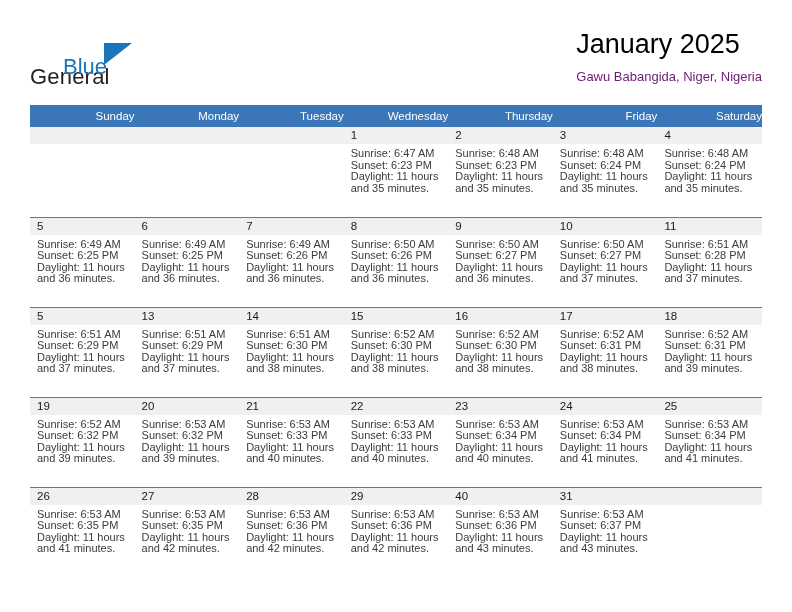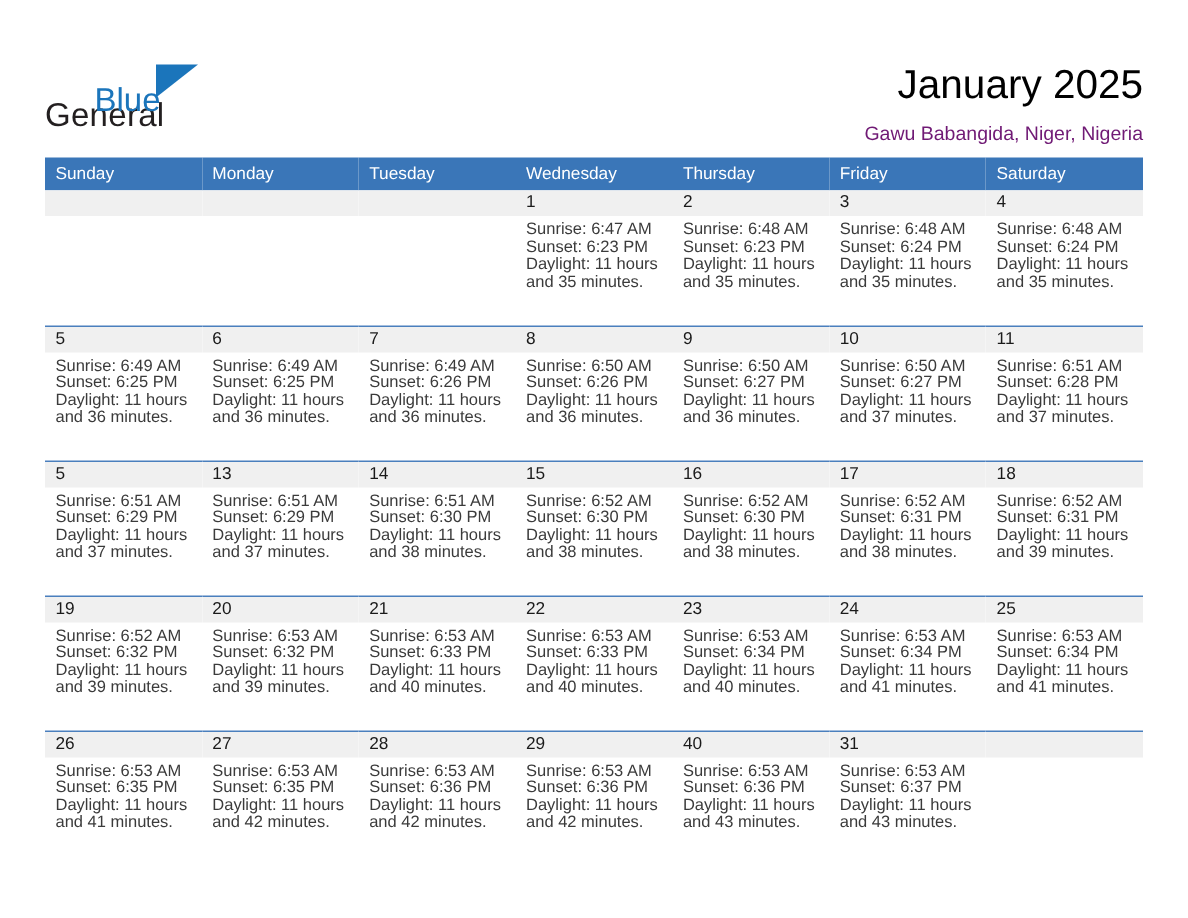--- a/index.html
+++ b/index.html
@@ -61,22 +61,21 @@
     width: 0;
     height: 0;
     border-left: 28px solid #1b75bb;
     border-bottom: 22px solid transparent;
   }
 
   .title-block {
     position: absolute;
     right: 0;
     top: 0;
-    text-align: right;
-    margin-top: 12px;
+    text-align: left;
   }
   .cal-title {
     font-size: 27px;
     color: #000000;
     line-height: 32px;
     white-space: nowrap;
   }
   .cal-subtitle {
     font-size: 13px;
     color: #701a75;
@@ -92,21 +91,21 @@
     top: 105px;
     width: 732px;
     border-collapse: collapse;
     table-layout: fixed;
   }
   .calendar th {
     background: #3a76b8;
     color: #ffffff;
     font-size: 11.5px;
     font-weight: normal;
-    text-align: left;
+    text-align: right;
     padding: 5px 0 5px 7px;
     height: 19px;
     box-sizing: border-box;
   }
   .calendar td {
     width: 104.57px;
     vertical-align: top;
     padding: 0;
     border-top: 1px solid #4a7fbd;
     background: #ffffff;

